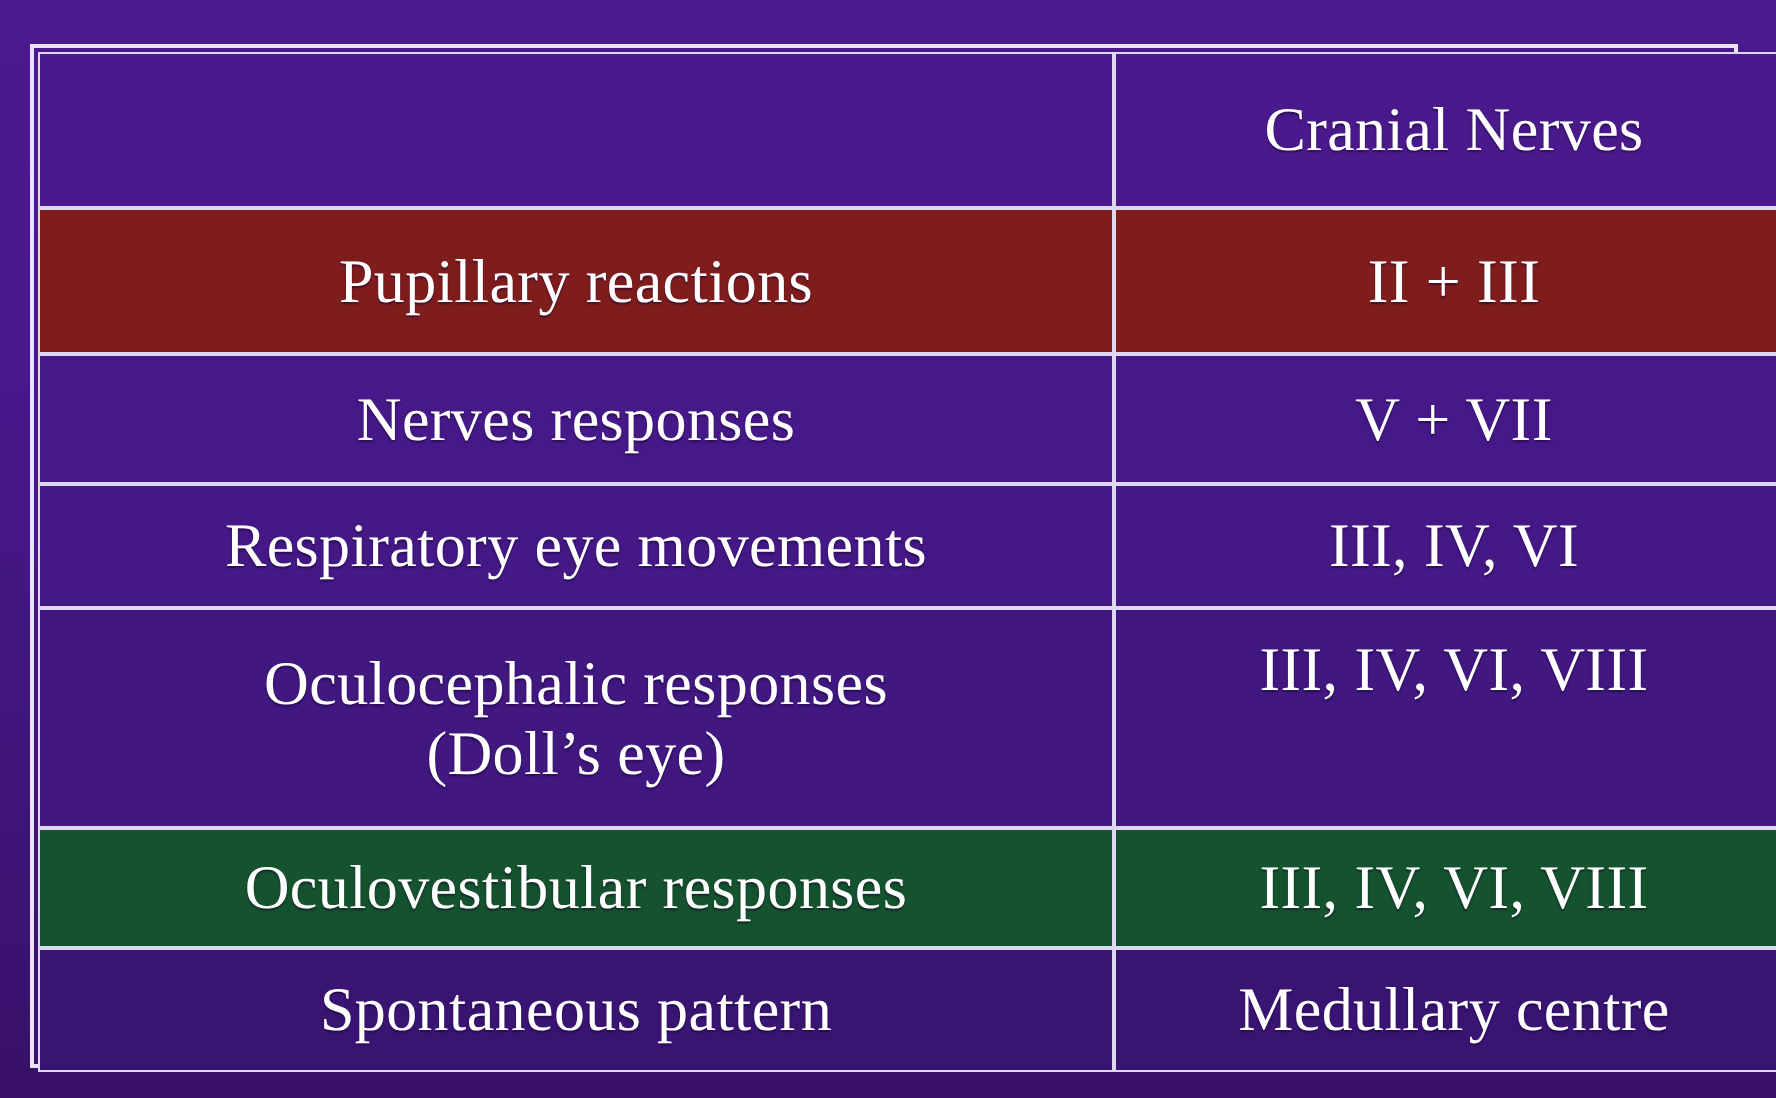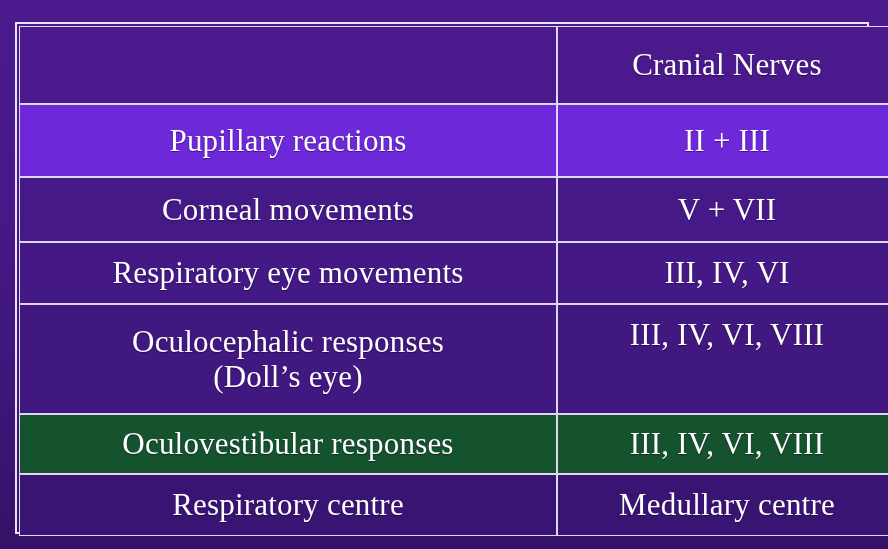--- a/index.html
+++ b/index.html
@@ -55,21 +55,21 @@
     text-shadow: 0 1px 1px rgba(20, 4, 45, 0.55);
     background-clip: padding-box;
   }
 
   
   td.col-label { width: 524px; }
   td.col-nerve { width: 326px; }
 
   
   tr.r-head  td { background-color: #4a1a8c; }
-  tr.r-1     td { background-color: #6d28d9; }
+  tr.r-1     td { background-color: #7f1d1d; }
   tr.r-2     td { background-color: #461989; }
   tr.r-3     td { background-color: #441885; }
   tr.r-4     td { background-color: #411780; }
   tr.r-5     td { background-color: #14532d; }
   tr.r-6     td { background-color: #3a1473; }
 
   
   tr.r-head { height: 78px; }
   tr.r-1    { height: 73px; }
   tr.r-2    { height: 65px; }
@@ -101,21 +101,21 @@
           <td class="col-label empty-cell"></td>
           <td class="col-nerve">Cranial Nerves</td>
         </tr>
 
         <tr class="r-1">
           <td class="col-label">Pupillary reactions</td>
           <td class="col-nerve">II + III</td>
         </tr>
 
         <tr class="r-2">
-          <td class="col-label">Corneal movements</td>
+          <td class="col-label">Nerves responses</td>
           <td class="col-nerve">V + VII</td>
         </tr>
 
         <tr class="r-3">
           <td class="col-label">Respiratory eye movements</td>
           <td class="col-nerve">III, IV, VI</td>
         </tr>
 
         <tr class="r-4">
           <td class="col-label multiline">
@@ -124,21 +124,21 @@
           </td>
           <td class="col-nerve">III, IV, VI, VIII</td>
         </tr>
 
         <tr class="r-5">
           <td class="col-label">Oculovestibular responses</td>
           <td class="col-nerve">III, IV, VI, VIII</td>
         </tr>
 
         <tr class="r-6">
-          <td class="col-label">Respiratory centre</td>
+          <td class="col-label">Spontaneous pattern</td>
           <td class="col-nerve">Medullary centre</td>
         </tr>
 
       </tbody>
     </table>
   </div>
 
 </div>
 
 </body></html>

